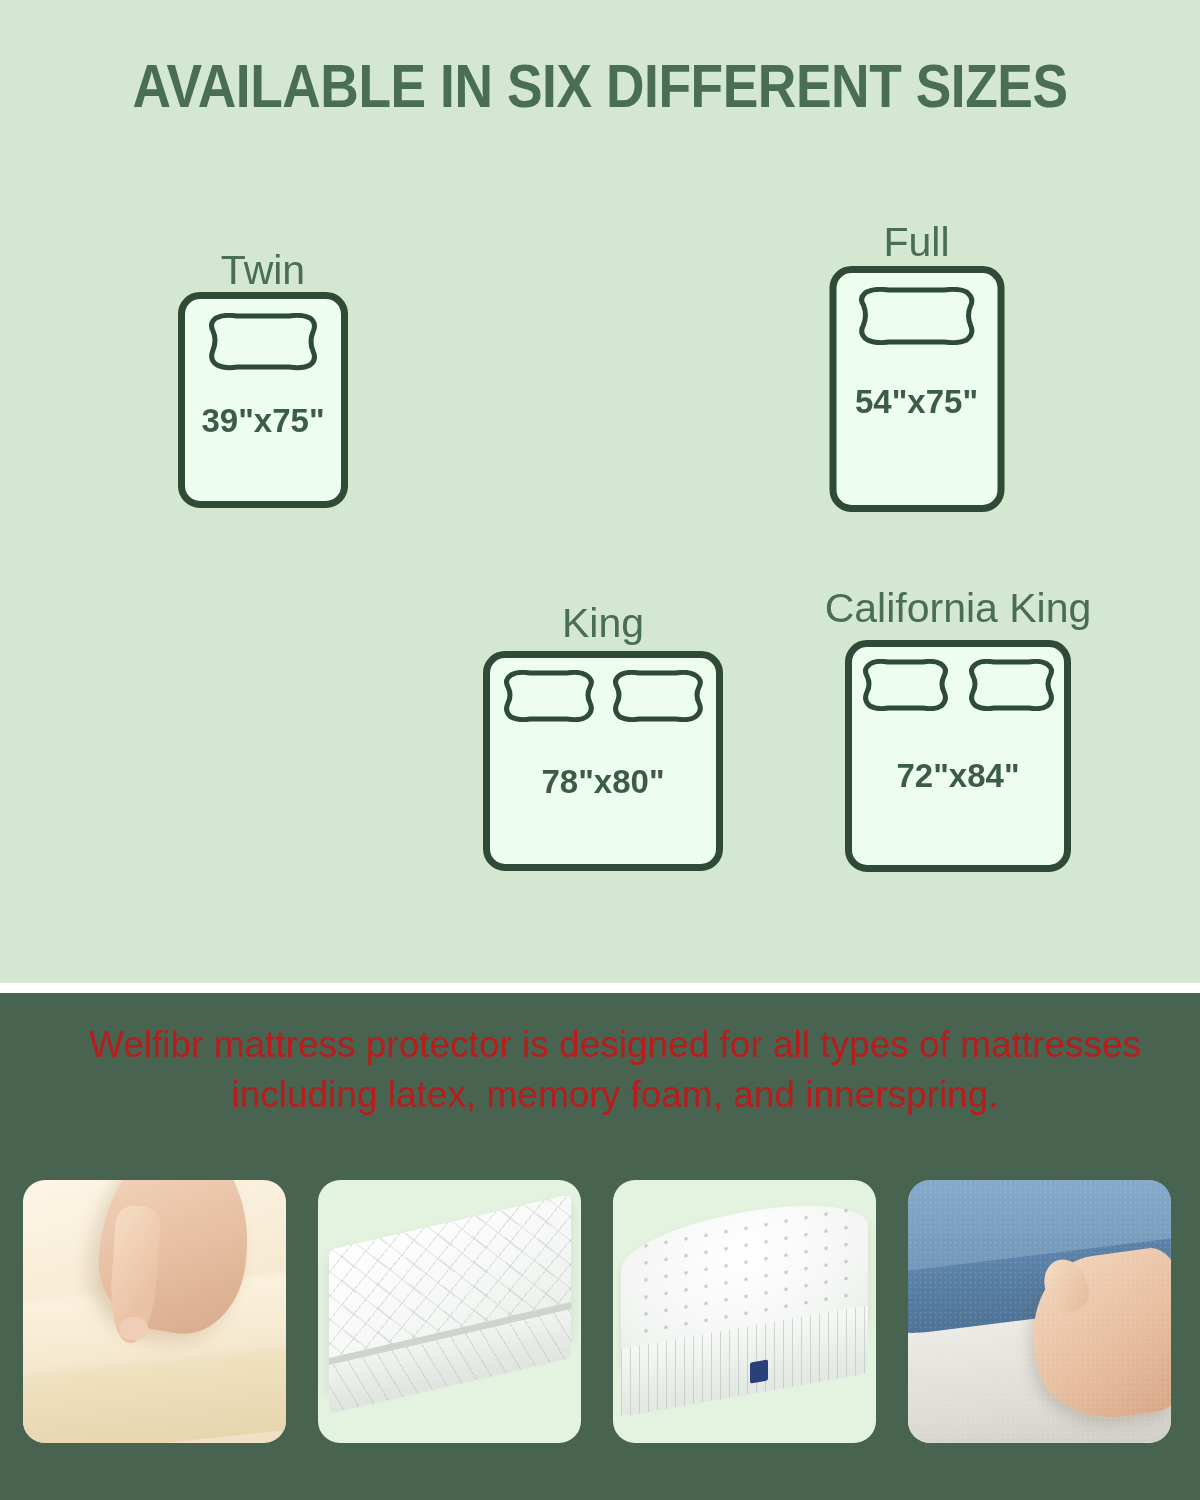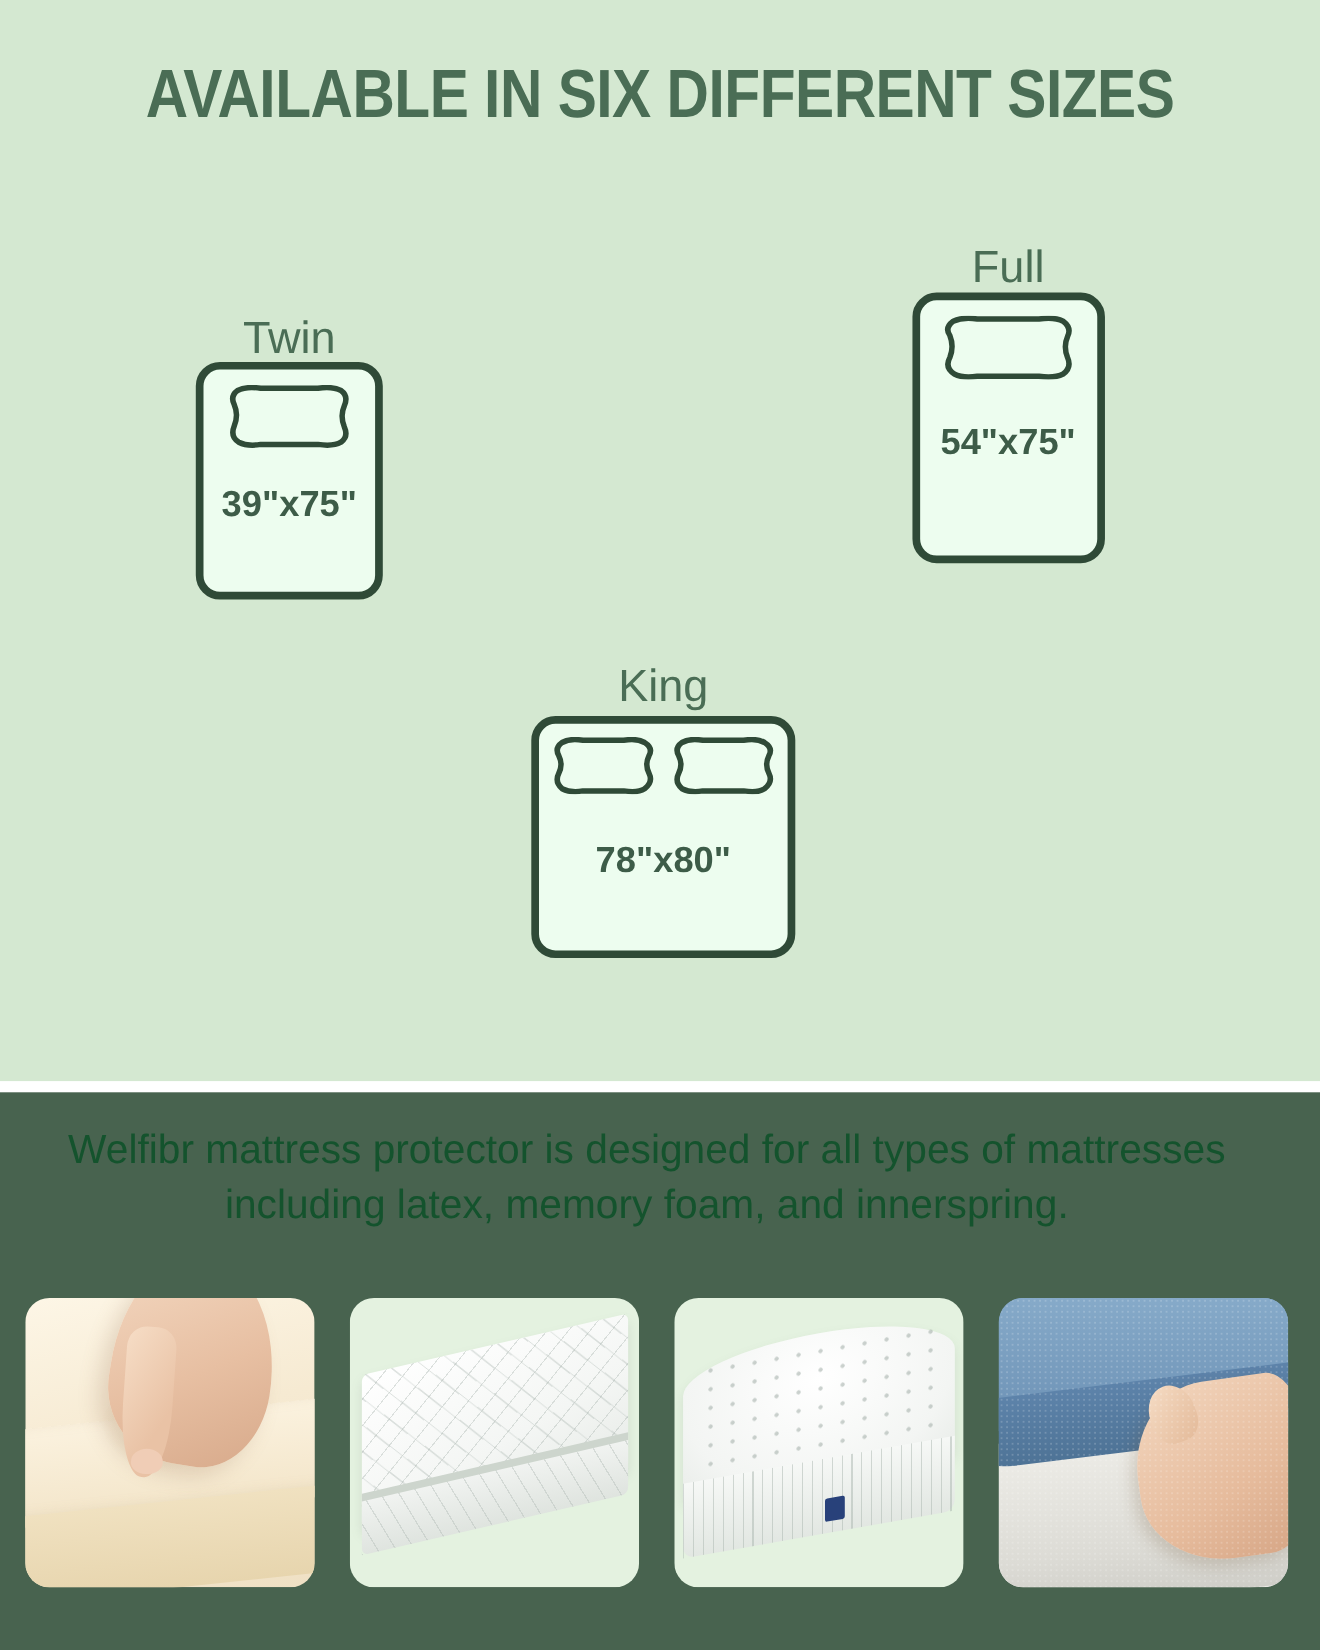--- a/index.html
+++ b/index.html
@@ -74,23 +74,23 @@
     left:50%;transform:translateX(-50%);
     color:#3d5c48;
     font-size:33px;
     font-weight:bold;
     white-space:nowrap;
     line-height:1;
   }
 
   
   .tagline{
-    position:absolute;left:48px;top:1020px;width:1080px;
+    position:absolute;left:75px;top:1020px;width:1080px;
     text-align:center;
-    color:#14532d;
+    color:#b91c1c;
     font-size:37px;
     font-weight:400;
     line-height:1.34;
   }
 
   
   .photos{
     position:absolute;left:0;top:1180px;width:1200px;height:263px;
   }
   .photo{
@@ -235,21 +235,21 @@
 <div class="page">
 
   <div class="mint-panel"></div>
   <div class="white-gap"></div>
   <div class="dark-panel"></div>
 
   <div class="heading">AVAILABLE IN SIX DIFFERENT SIZES</div>
 
   <div class="bed-grid">
 
-    <div class="bed-cell" style="left:178px;top:250px;width:170px;height:262px;margin-top:37px;">
+    <div class="bed-cell" style="left:178px;top:250px;width:170px;height:262px;">
       <div class="bed-label">Twin</div>
       <div class="bed-shape" style="top:42px;width:170px;height:216px;">
         <div class="pillows" style="top:14px;">
           <div class="pillow" style="width:112px;height:58px;">
             <svg viewBox="0 0 112 58" preserveAspectRatio="none">
               <path d="M9 5 Q2 10 6 18 Q10 27 6 37 Q2 47 10 52 Q18 56 30 54 L82 54 Q96 56 103 52 Q110 47 106 38 Q102 28 106 19 Q110 10 103 5 Q95 1 82 3 L30 3 Q17 1 9 5 Z" fill="none" stroke="#2f4a37" stroke-width="5" stroke-linejoin="round"></path>
             </svg>
           </div>
         </div>
         <div class="dim" style="top:105px;">39"x75"</div>
@@ -284,20 +284,38 @@
           <div class="pillow" style="width:93px;height:52px;">
             <svg viewBox="0 0 93 52" preserveAspectRatio="none">
               <path d="M9 5 Q2 10 6 17 Q10 25 6 33 Q2 41 9 47 Q17 51 28 49 L65 49 Q78 51 84 47 Q92 41 88 33 Q84 25 88 17 Q92 10 84 5 Q77 1 65 3 L28 3 Q16 1 9 5 Z" fill="none" stroke="#2f4a37" stroke-width="5" stroke-linejoin="round"></path>
             </svg>
           </div>
         </div>
         <div class="dim" style="top:107px;">78"x80"</div>
       </div>
     </div>
 
+    <div class="bed-cell" style="left:845px;top:588px;width:226px;height:284px;">
+      <div class="bed-label">California King</div>
+      <div class="bed-shape" style="top:52px;width:226px;height:232px;">
+        <div class="pillows" style="top:12px;gap:18px;">
+          <div class="pillow" style="width:88px;height:52px;">
+            <svg viewBox="0 0 88 52" preserveAspectRatio="none">
+              <path d="M9 5 Q2 10 6 17 Q10 25 6 33 Q2 41 9 47 Q16 51 27 49 L62 49 Q74 51 80 47 Q87 41 83 33 Q79 25 83 17 Q87 10 80 5 Q73 1 62 3 L27 3 Q15 1 9 5 Z" fill="none" stroke="#2f4a37" stroke-width="5" stroke-linejoin="round"></path>
+            </svg>
+          </div>
+          <div class="pillow" style="width:88px;height:52px;">
+            <svg viewBox="0 0 88 52" preserveAspectRatio="none">
+              <path d="M9 5 Q2 10 6 17 Q10 25 6 33 Q2 41 9 47 Q16 51 27 49 L62 49 Q74 51 80 47 Q87 41 83 33 Q79 25 83 17 Q87 10 80 5 Q73 1 62 3 L27 3 Q15 1 9 5 Z" fill="none" stroke="#2f4a37" stroke-width="5" stroke-linejoin="round"></path>
+            </svg>
+          </div>
+        </div>
+        <div class="dim" style="top:112px;">72"x84"</div>
+      </div>
+    </div>
 
   </div>
 
   <div class="tagline">Welfibr mattress protector is designed for all types of mattresses including latex, memory foam, and innerspring.</div>
 
   <div class="photos">
 
     <div class="photo" style="left:23px;">
       <div class="photo-inner p1">
         <div class="foamtop"></div>

